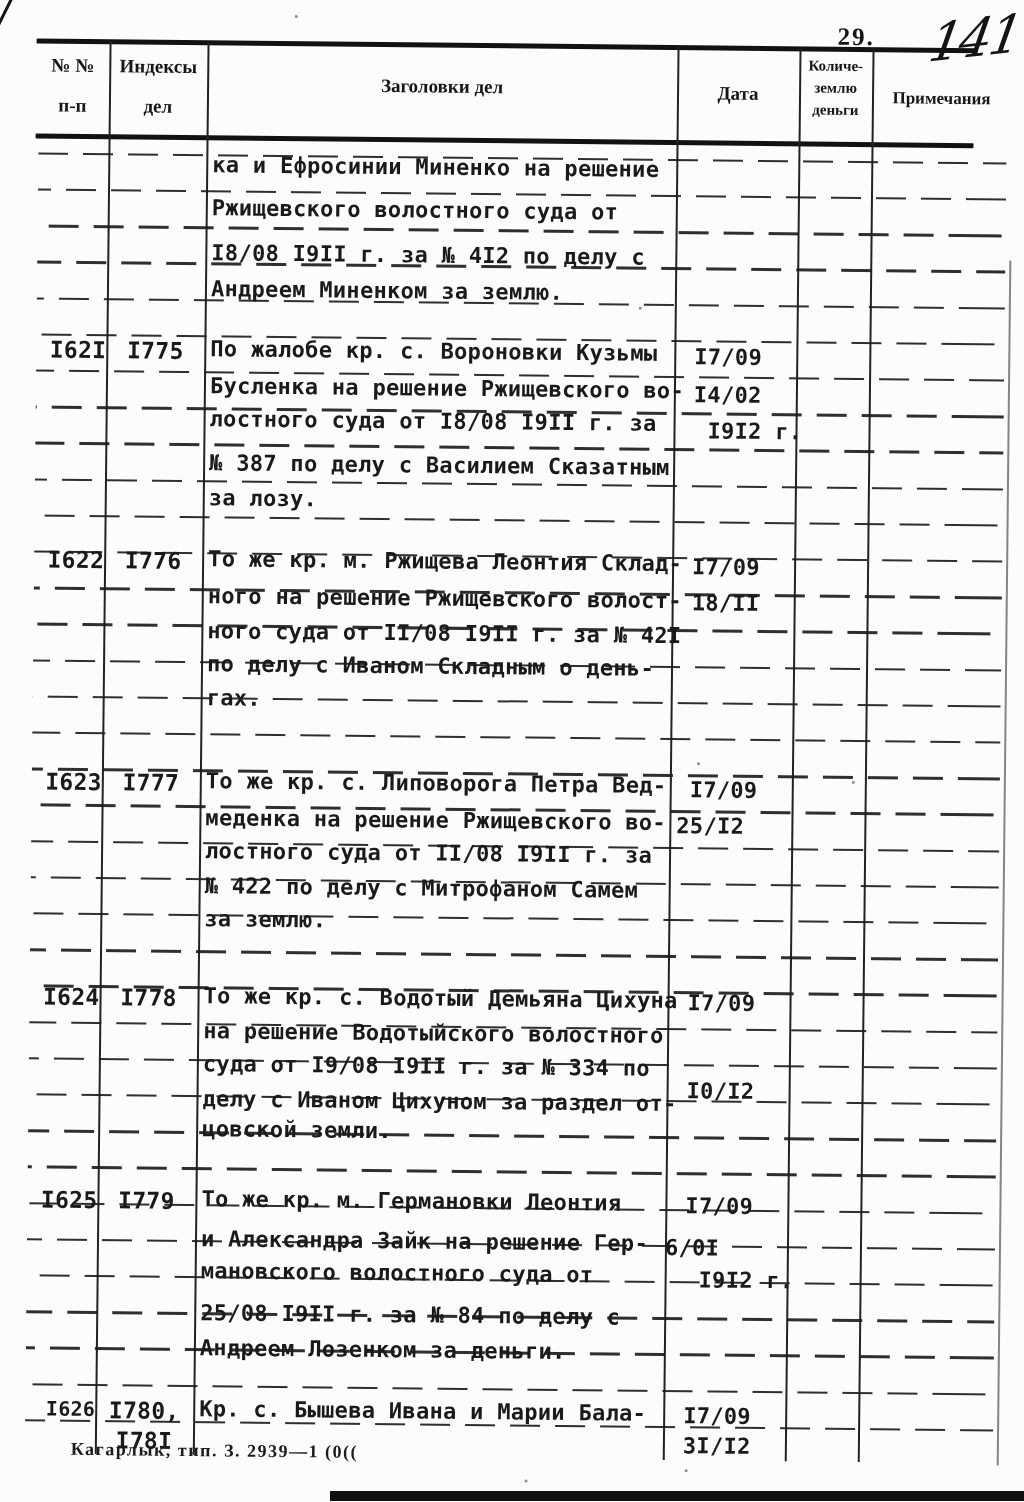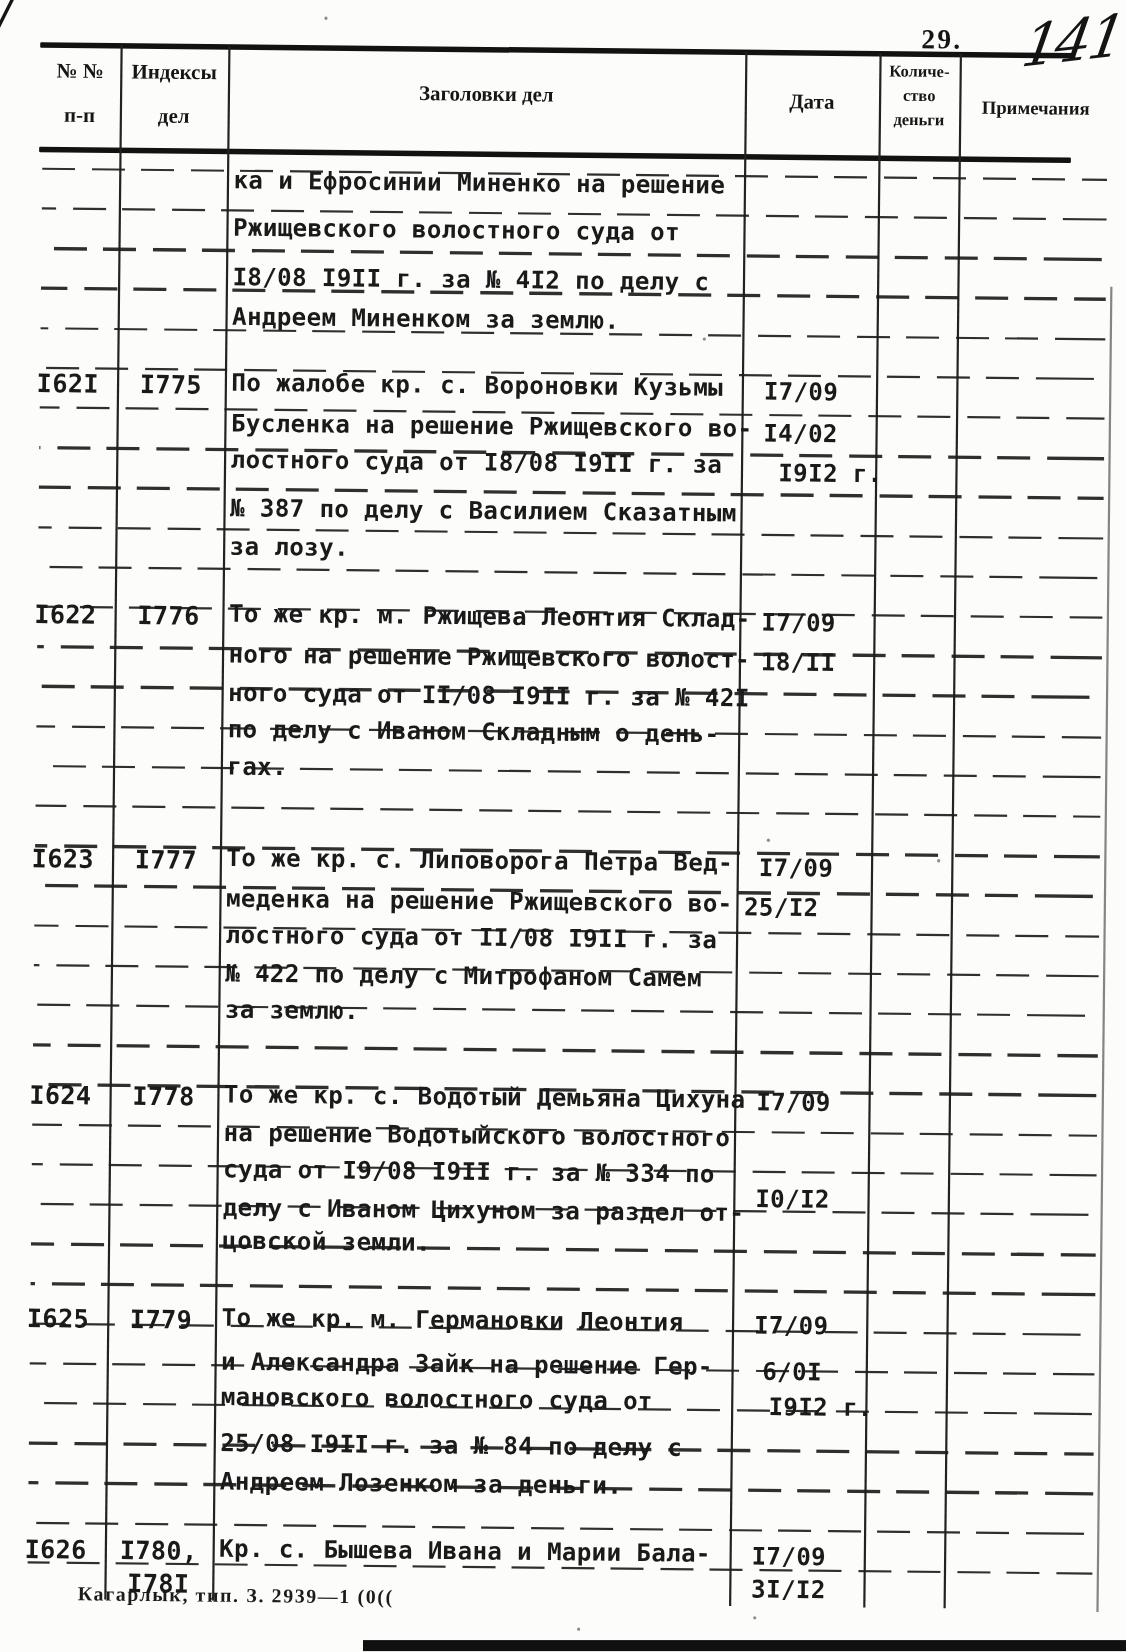--- a/index.html
+++ b/index.html
@@ -41,21 +41,21 @@
   .tw{
     position:absolute;
     font-family:"DejaVu Sans Mono","Liberation Mono",monospace;
     font-weight:700;
     font-size:22px;
     line-height:1;
     color:#1a1a1a;
     letter-spacing:.3px;
     white-space:nowrap;
   }
-  .num-cell{width:73px;text-align:left;}
+  .num-cell{width:73px;text-align:right;}
   .idx-cell{width:98px;text-align:center;}
   .date-cell{padding-left:10px;}
   .page-num{
     position:absolute;left:838px;top:14px;
     font-size:25px;font-weight:600;letter-spacing:2px;color:#151515;
   }
   .hand-num{
     position:absolute;left:930px;top:-2px;
     font-family:"DejaVu Serif", serif;
     font-style:italic;font-size:52px;color:#141414;
@@ -144,21 +144,21 @@
         <span class="hl" style="position: absolute; left: 0px; width: 100%; top: 55px;">дел</span>
       </div>
       <div class="col-head" style="left: 208px; top: 40px; width: 470px; font-size: 19px;">
         <span class="hl" style="position: absolute; left: 0px; width: 100%; top: 32px;">Заголовки дел</span>
       </div>
       <div class="col-head" style="left: 678px; top: 40px; width: 122px; font-size: 19px;">
         <span class="hl" style="position: absolute; left: 0px; width: 100%; top: 36px;">Дата</span>
       </div>
       <div class="col-head" style="left: 800px; top: 40px; width: 73px; font-size: 15px;">
         <span class="hl" style="position: absolute; left: 0px; width: 100%; top: 10px;">Количе-</span>
-        <span class="hl" style="position: absolute; left: 0px; width: 100%; top: 32px;">ство</span>
+        <span class="hl" style="position: absolute; left: 0px; width: 100%; top: 32px;">землю</span>
         <span class="hl" style="position: absolute; left: 0px; width: 100%; top: 54px;">деньги</span>
       </div>
       <div class="col-head" style="left: 873px; top: 40px; width: 139px; font-size: 17px;">
         <span class="hl" style="position: absolute; left: 0px; width: 100%; top: 40px;">Примечания</span>
       </div>
     </div>
   <div id="table-rows">
       <div>
         <div class="tw" style="left: 214px; top: 152px;">ка и Ефросинии Миненко на решение</div>
         <div class="tw" style="left: 214px; top: 195px;">Ржищевского волостного суда от</div>
@@ -212,25 +212,25 @@
       </div>
       <div>
         <div class="tw num-cell" style="left: 37px; top: 1188px; font-size: 23px;">I625</div>
         <div class="tw idx-cell" style="left: 110px; top: 1188px; font-size: 23px;">I779</div>
         <div class="tw" style="left: 214px; top: 1186px;">То же кр. м. Германовки Леонтия</div>
         <div class="tw" style="left: 214px; top: 1226px;">и Александра Зайк на решение Гер-</div>
         <div class="tw" style="left: 214px; top: 1258px;">мановского волостного суда от</div>
         <div class="tw" style="left: 214px; top: 1300px;">25/08 I9II г. за № 84 по делу с</div>
         <div class="tw" style="left: 214px; top: 1335px;">Андреем Лозенком за деньги.</div>
         <div class="tw date-cell" style="left: 688px; top: 1188px;">I7/09</div>
-        <div class="tw date-cell" style="left: 696px; top: 1230px;">6/0I</div>
+        <div class="tw date-cell" style="left: 668px; top: 1230px;">6/0I</div>
         <div class="tw date-cell" style="left: 702px; top: 1262px;">I9I2 г.</div>
       </div>
       <div>
-        <div class="tw num-cell" style="left: 37px; top: 1398px; font-size: 23px;">I626</div>
+        <div class="tw num-cell" style="left: 37px; top: 1398px; font-size: 20px;">I626</div>
         <div class="tw idx-cell" style="left: 110px; top: 1398px; font-size: 23px;">I780,</div>
         <div class="tw idx-cell" style="left: 110px; top: 1428px; font-size: 23px;">I78I</div>
         <div class="tw" style="left: 214px; top: 1396px;">Кр. с. Бышева Ивана и Марии Бала-</div>
         <div class="tw date-cell" style="left: 688px; top: 1398px;">I7/09</div>
         <div class="tw date-cell" style="left: 688px; top: 1428px;">3I/I2</div>
       </div>
     </div>
 
   <div class="imprint">Кагарлык, тип. З. 2939—1 (0((</div>
 

